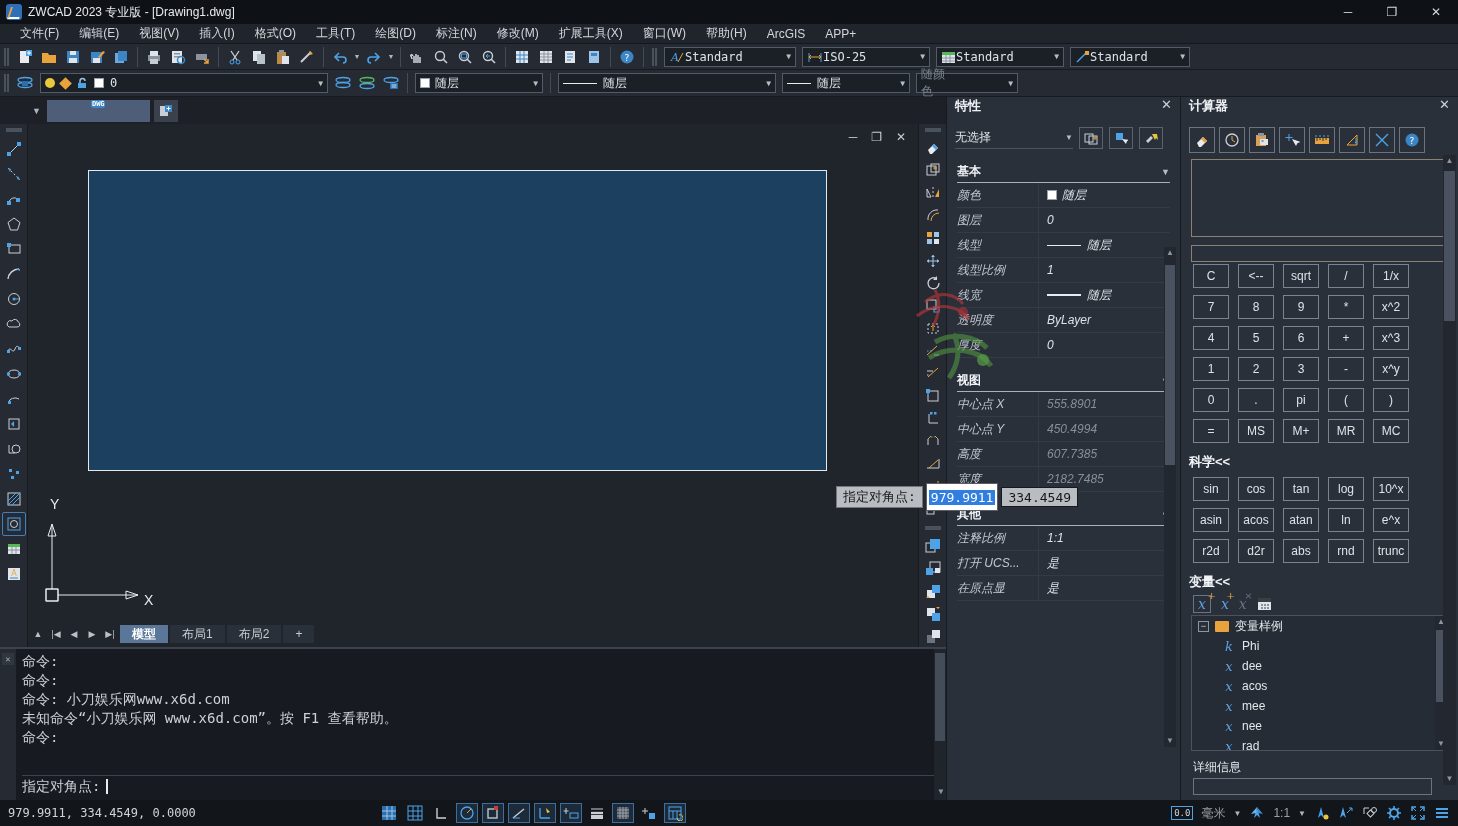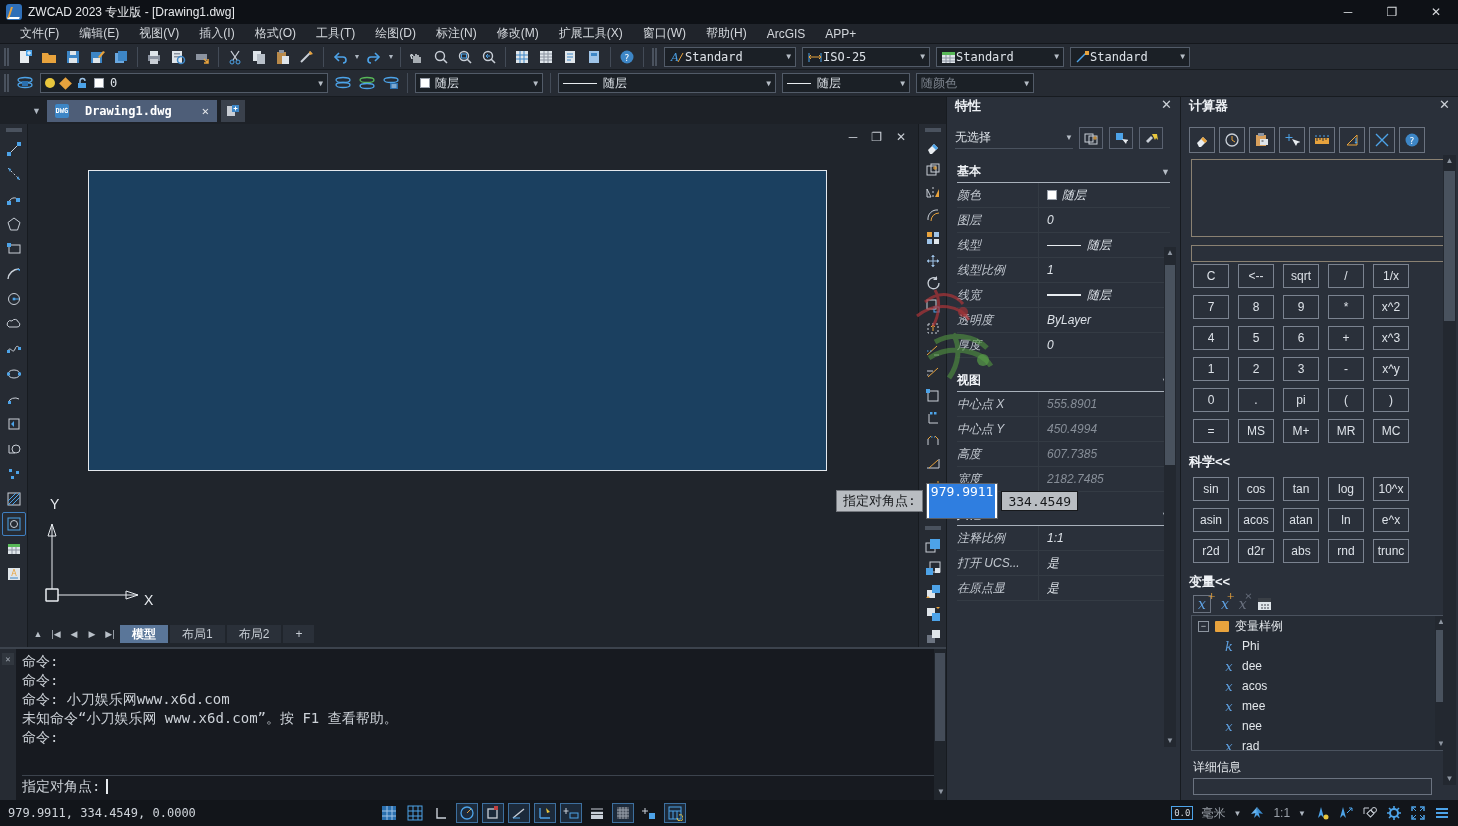--- a/index.html
+++ b/index.html
@@ -37,21 +37,21 @@
   .combo.dis{color:#7d848e;}
   .swatch{width:10px;height:10px;background:#fff;border:1px solid #9aa1ab;margin-right:5px;}
   .lineSample{width:34px;height:0;border-top:1px solid #e8ecf0;margin-right:6px;}
   .lineSample.thick{border-top-width:2px;}
 
   
   #tabbar{position:absolute;left:0;top:97px;width:946px;height:27px;background:#1d2127;
     display:flex;align-items:center;}
   #tabbar .flyarr{color:#aeb6c0;font-size:9px;margin:0 6px 0 32px;}
   .doc-tab{display:flex;align-items:center;height:22px;background:#4e5e78;color:#fff;
-    padding:0 8px;gap:16px;font-weight:bold;font-family:"DejaVu Sans Mono",monospace;}
+    padding:0 8px;gap:16px;font-weight:bold;font-family:"DejaVu Sans Mono",monospace;flex-direction:column;}
   .doc-tab .dwg{width:14px;height:14px;background:#3d86c6;color:#fff;font-size:7px;font-weight:bold;
     display:flex;align-items:center;justify-content:center;border-radius:2px;}
   .doc-tab .cl{color:#e6e9ec;font-weight:bold;margin-left:14px;}
   .newtab{width:24px;height:22px;background:#3a414c;margin-left:4px;display:flex;align-items:center;
     justify-content:center;}
 
   
   .toolcol{position:absolute;width:28px;background:#262b33;display:flex;flex-direction:column;
     align-items:center;padding-top:4px;gap:1px;}
   #lefttools{left:0;top:124px;height:523px;border-right:1px solid #171b20;}
@@ -156,21 +156,21 @@
   #statusbar .right .txt{color:#9aa0a8;}
   #statusbar .right .da{color:#aeb6c0;font-size:8px;}
   .unitbox{border:1px solid #4da3e8;color:#cfd4da;font-size:9px;padding:0 2px;height:14px;
     display:flex;align-items:center;font-family:"DejaVu Sans Mono",monospace;}
 
   
   #dyninput{position:absolute;left:836px;top:483px;display:flex;align-items:center;gap:3px;z-index:60;
     font-family:"DejaVu Sans Mono",monospace;font-size:13px;}
   #dyninput .lab{background:#b9bdc2;color:#17191c;border:1px solid #74787e;padding:1px 6px;height:22px;
     display:flex;align-items:center;}
-  #dyninput .xin{background:#fff;border:1px solid #5a5e64;height:36px;display:flex;padding:0 2px;}
+  #dyninput .xin{background:#fff;border:1px solid #5a5e64;height:28px;display:flex;align-items:center;padding:0 2px;}
   #dyninput .xin span{background:#2f7ee0;color:#fff;padding:0 2px;}
   #dyninput .yin{background:#b9bdc2;color:#17191c;border:1px solid #17191c;height:20px;
     display:flex;align-items:center;padding:0 6px;}
 
   
   #watermark{position:absolute;left:905px;top:272px;width:130px;height:130px;z-index:55;pointer-events:none;opacity:.85;}
 
   svg{display:block;}
 </style>
 </head>
@@ -449,21 +449,21 @@
     <div class="combo" style="width:218px;">
       <span class="lineSample"></span>
       <span>随层</span>
         <span class="arr">▼</span>
     </div>
     <div class="combo" style="width:128px;">
       <span class="lineSample" style="width:24px;"></span>
       <span>随层</span>
         <span class="arr">▼</span>
     </div>
-    <div class="combo dis" style="width:118px;gap:47px;">
+    <div class="combo dis" style="width:102px;gap:47px;">
       <span>随颜色</span>
         <span class="arr">▼</span>
     </div>
   </div>
 
   <div id="tabbar">
     <span class="flyarr">▼</span>
     <div class="doc-tab">
       <span class="dwg">DWG</span>
       <span>Drawing1.dwg</span>

